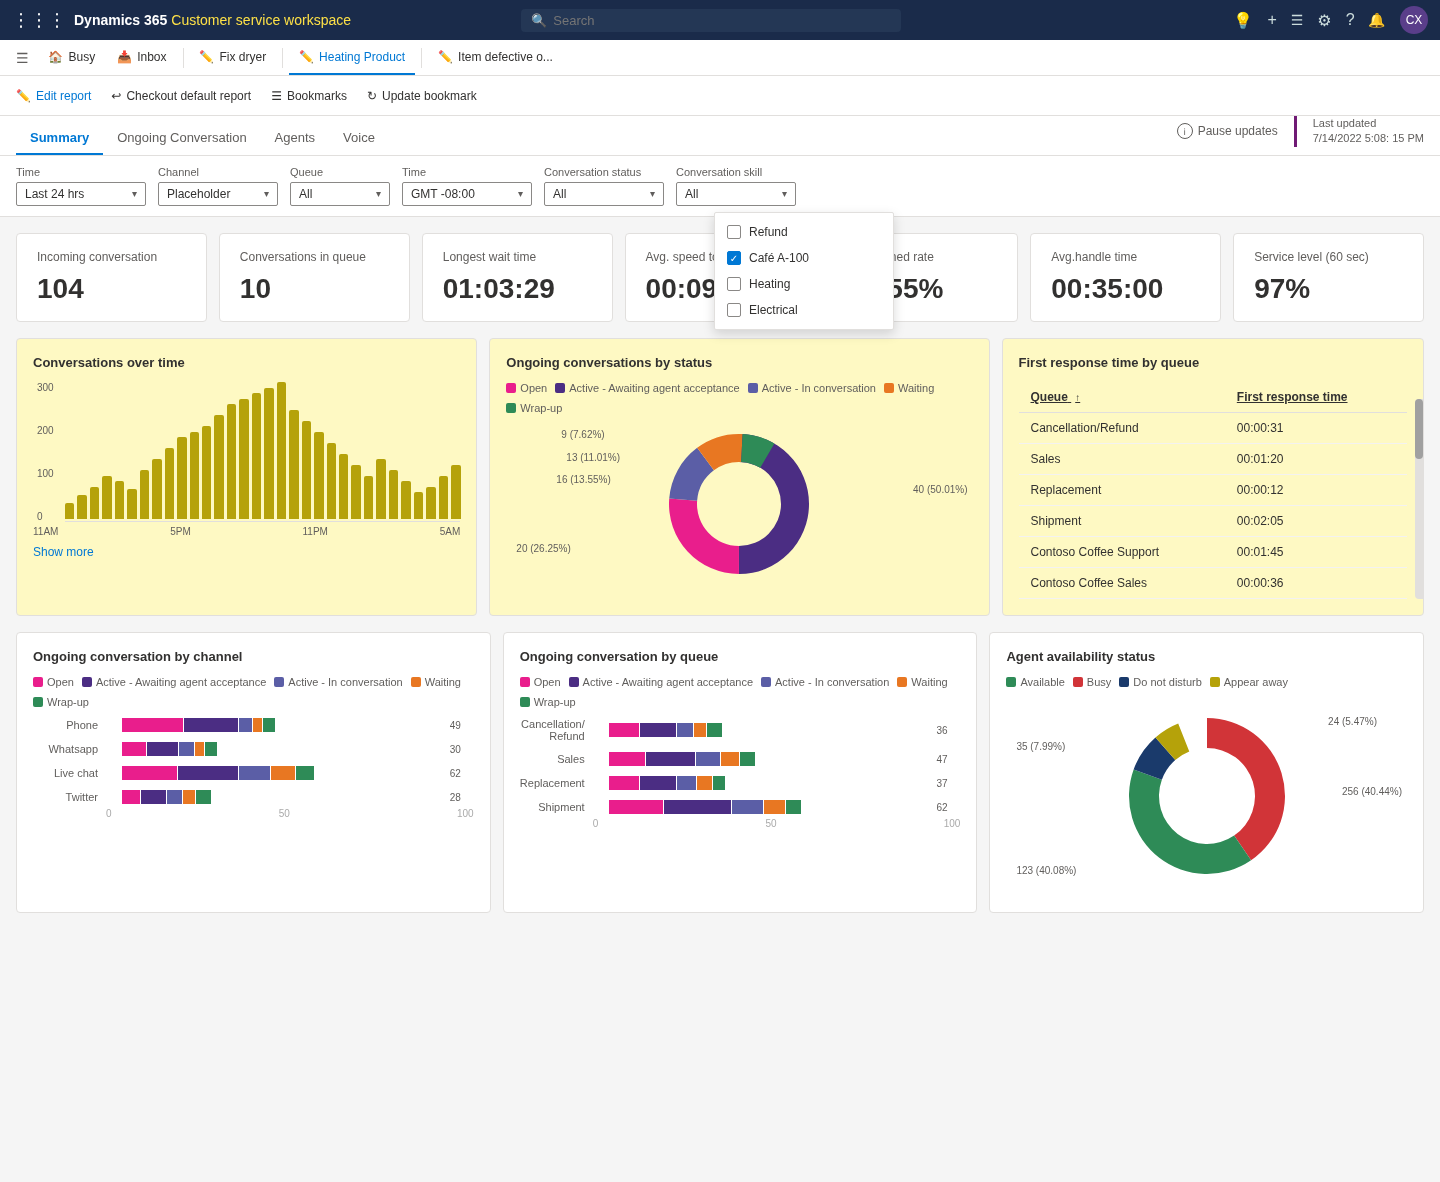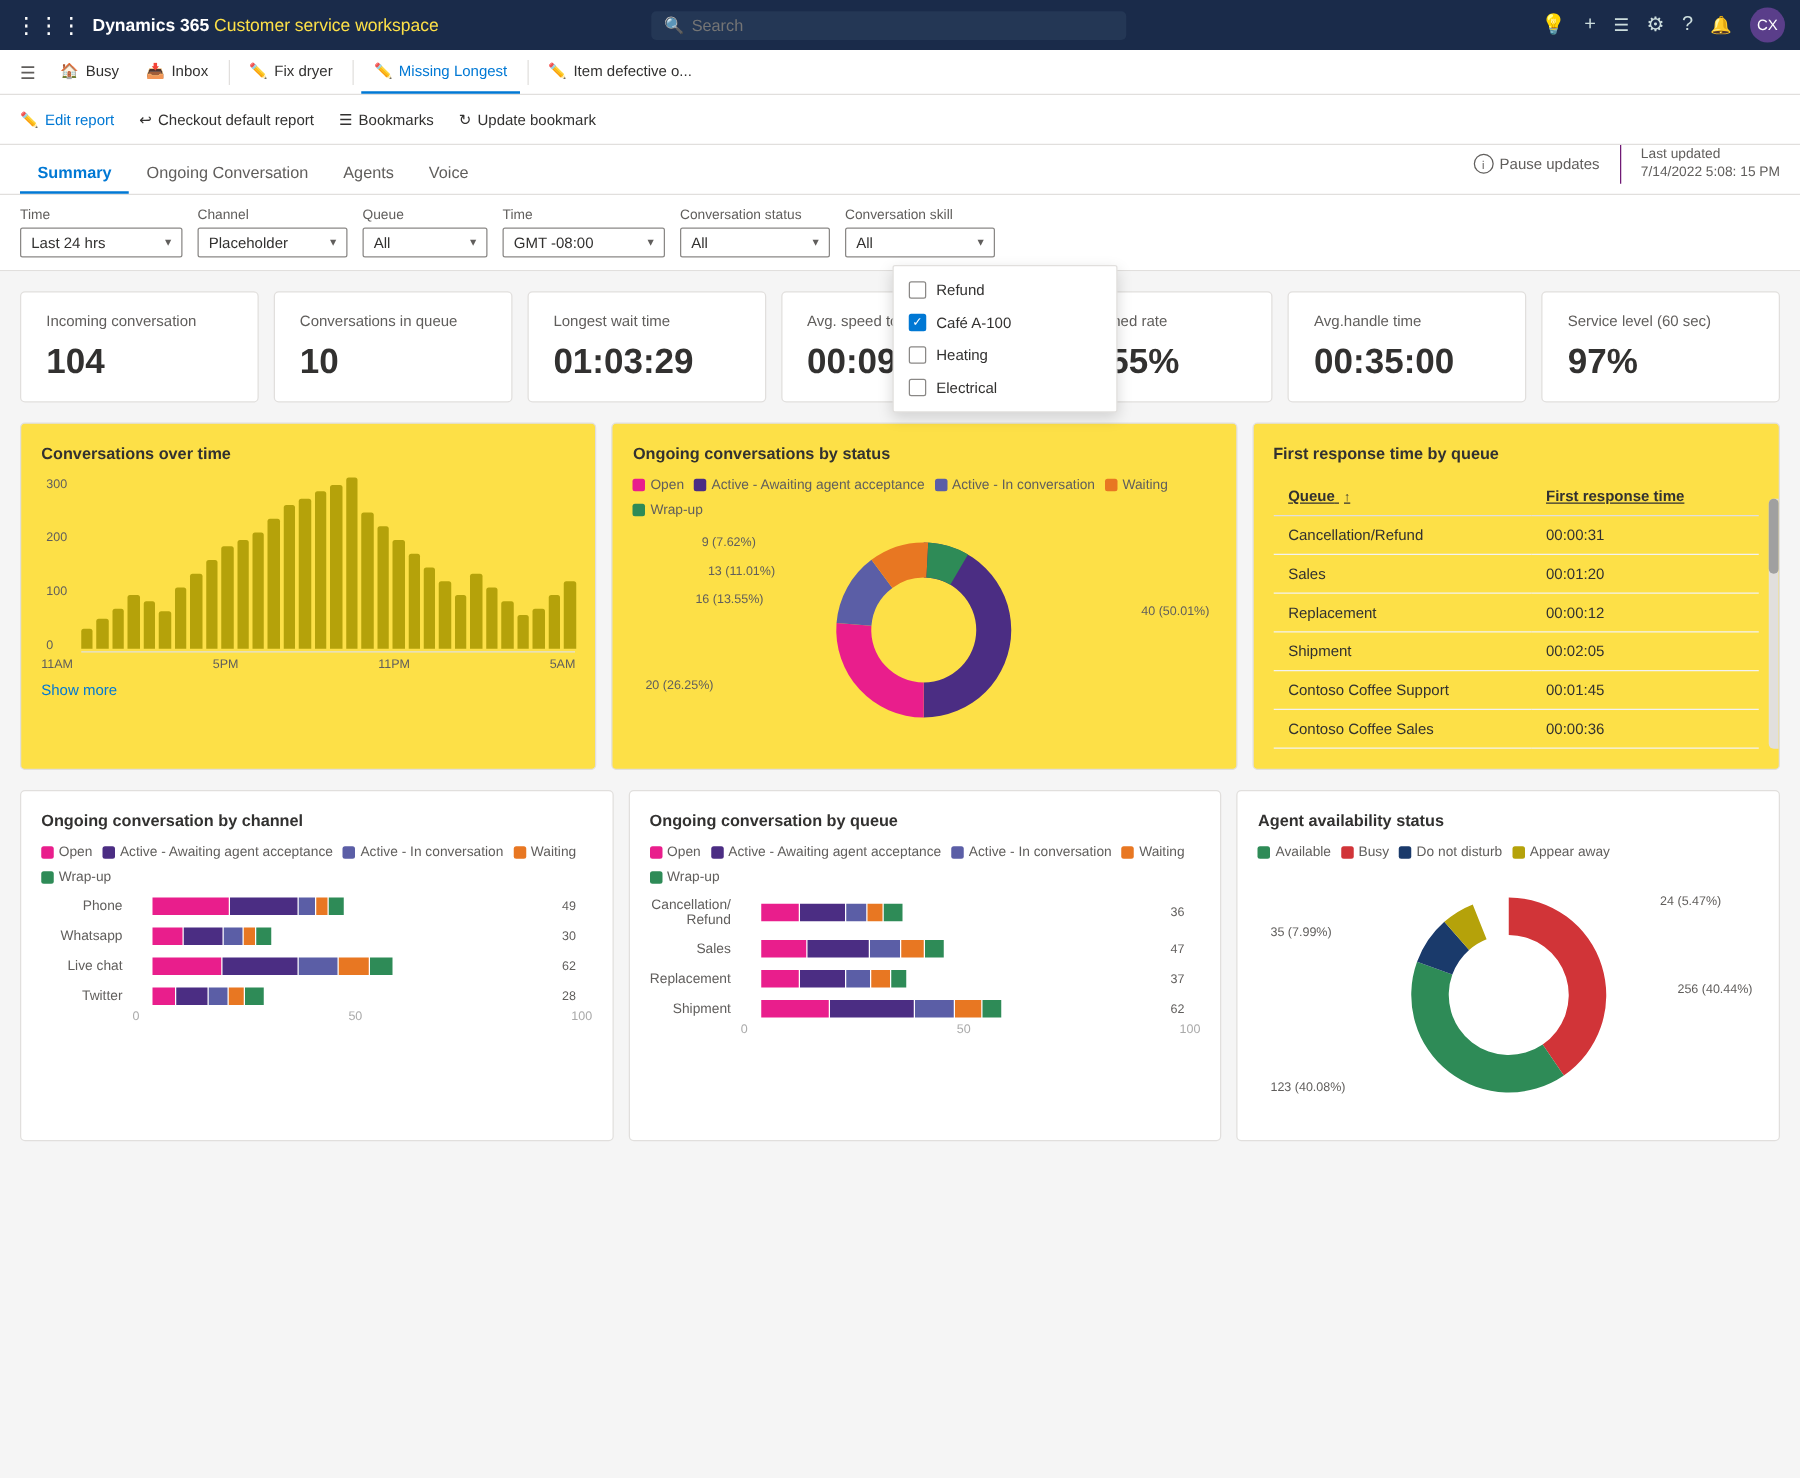--- a/index.html
+++ b/index.html
@@ -22,21 +22,21 @@
     .toolbar { background: #fff; border-bottom: 1px solid #e1dfdd; display: flex; align-items: center; padding: 0 16px; height: 40px; gap: 20px; }
     .toolbar-btn { display: flex; align-items: center; gap: 5px; cursor: pointer; color: #323130; font-size: 12px; }
 
     
     .main-tabs { background: #fff; display: flex; align-items: flex-end; padding: 0 16px; border-bottom: 1px solid #e1dfdd; justify-content: space-between; }
     .main-tab-list { display: flex; gap: 0; }
     .main-tab { padding: 10px 14px 8px; cursor: pointer; font-size: 13px; color: #605e5c; border-bottom: 2px solid transparent; }
     .main-tab.active { color: #0078d4; border-bottom: 2px solid #0078d4; font-weight: 600; }
     .pause-section { display: flex; align-items: center; gap: 16px; padding-bottom: 8px; }
     .pause-btn { display: flex; align-items: center; gap: 5px; color: #605e5c; font-size: 12px; cursor: pointer; }
-    .last-updated { font-size: 11px; color: #605e5c; border-left: 1px solid #701a75; padding-left: 16px; line-height: 1.4; }
+    .last-updated { font-size: 11px; color: #605e5c; border-left: 3px solid #701a75; padding-left: 16px; line-height: 1.4; }
 
     
     .filters-row { background: #fff; display: flex; align-items: center; padding: 10px 16px; gap: 16px; border-bottom: 1px solid #e1dfdd; flex-wrap: wrap; }
     .filter-group { display: flex; flex-direction: column; gap: 4px; min-width: 100px; }
     .filter-label { font-size: 11px; color: #605e5c; }
     .filter-select { display: flex; align-items: center; border: 1px solid #8a8886; border-radius: 2px; padding: 4px 8px; background: #fff; cursor: pointer; gap: 6px; font-size: 12px; min-width: 120px; }
     .chevron { font-size: 10px; color: #605e5c; margin-left: auto; }
 
     
     .dropdown-overlay { position: absolute; top: 212px; left: 714px; background: #fff; border: 1px solid #e1dfdd; border-radius: 2px; box-shadow: 0 4px 12px rgba(0,0,0,0.15); z-index: 100; min-width: 180px; padding: 6px 0; }
@@ -46,21 +46,21 @@
 
     
     .kpi-row { display: flex; gap: 0; padding: 16px; background: #f5f5f5; }
     .kpi-card { background: #fff; border: 1px solid #e1dfdd; border-radius: 4px; padding: 16px 20px; flex: 1; margin-right: 12px; min-width: 0; }
     .kpi-card:last-child { margin-right: 0; }
     .kpi-title { font-size: 12px; color: #605e5c; line-height: 1.3; margin-bottom: 8px; }
     .kpi-value { font-size: 28px; font-weight: 600; color: #323130; }
 
     
     .charts-row { display: flex; gap: 0; padding: 0 16px 16px; background: #f5f5f5; }
-    .chart-card { background: #fde047; border: 1px solid #e1dfdd; border-radius: 4px; padding: 16px; flex: 1; margin-right: 12px; min-width: 0; overflow: hidden; }
+    .chart-card { background: #fef9c3; border: 1px solid #e1dfdd; border-radius: 4px; padding: 16px; flex: 1; margin-right: 12px; min-width: 0; overflow: hidden; }
     .chart-card:last-child { margin-right: 0; }
     .chart-title { font-size: 13px; font-weight: 600; color: #323130; margin-bottom: 12px; }
     .chart-legend { display: flex; flex-wrap: wrap; gap: 8px; margin-bottom: 10px; font-size: 11px; color: #605e5c; }
     .legend-item { display: flex; align-items: center; gap: 4px; }
     .legend-dot { width: 10px; height: 10px; border-radius: 2px; flex-shrink: 0; }
     .show-more { color: #0078d4; font-size: 12px; cursor: pointer; margin-top: 8px; }
 
     
     .bar-chart { position: relative; height: 140px; display: flex; align-items: flex-end; gap: 3px; border-bottom: 1px solid #e1dfdd; padding-bottom: 2px; }
     .bar { background: #b5a20a; border-radius: 2px 2px 0 0; flex: 1; min-width: 4px; }
@@ -125,21 +125,21 @@
     <span>Inbox</span>
   </div>
   <div class="tab-separator"></div>
   <div class="tab-item">
     <span>✏️</span>
     <span>Fix dryer</span>
   </div>
   <div class="tab-separator"></div>
   <div class="tab-item active-tab">
     <span>✏️</span>
-    <span>Missing Longest</span>
+    <span>Heating Product</span>
   </div>
   <div class="tab-separator"></div>
   <div class="tab-item">
     <span>✏️</span>
     <span>Item defective o...</span>
   </div>
 </div>
 
 <div class="toolbar">
   <div class="toolbar-btn">

